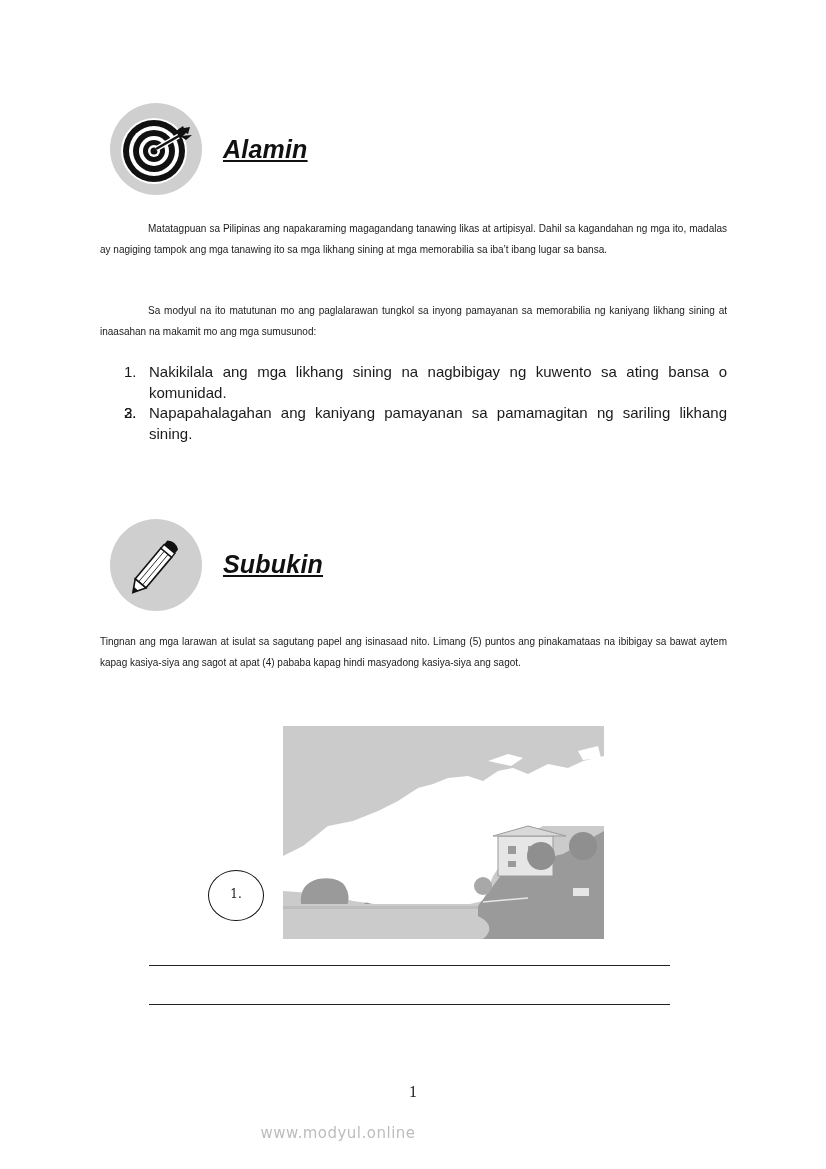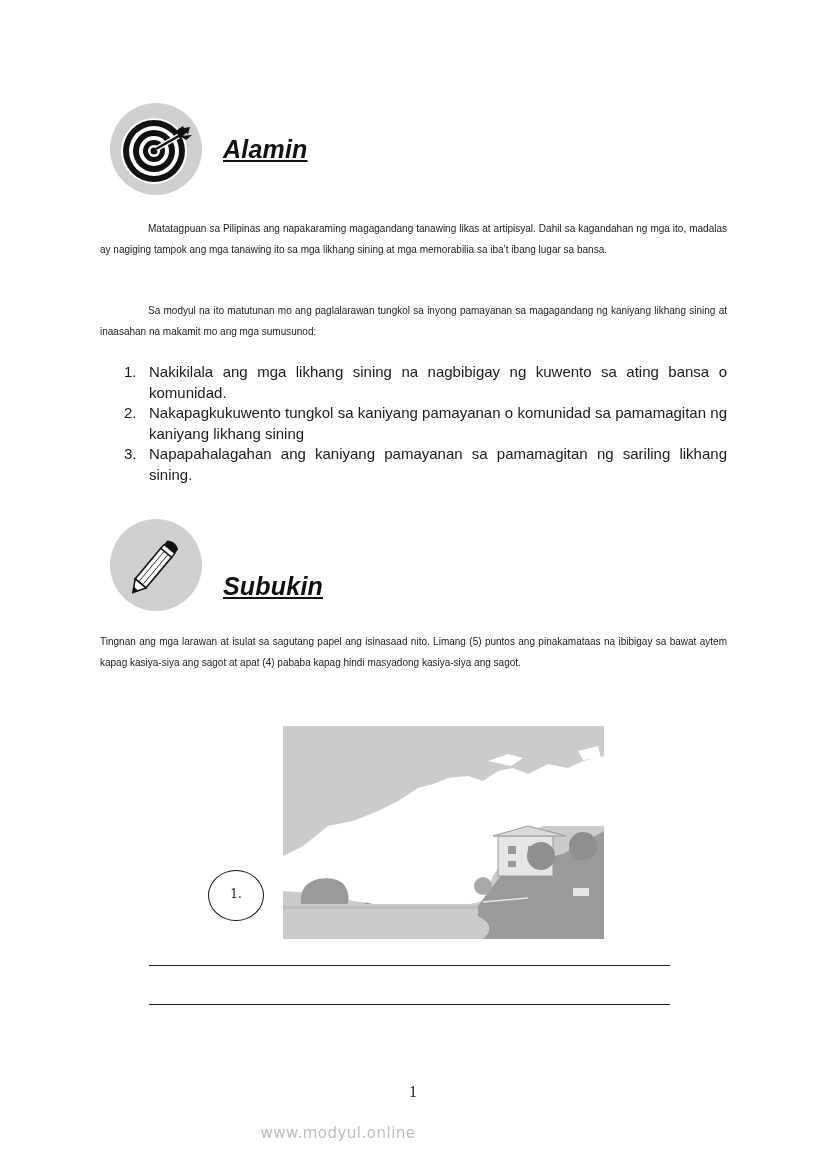--- a/index.html
+++ b/index.html
@@ -43,43 +43,43 @@
     <path d="M70 33 L82 32 L76 37 Z" fill="#111"></path>
     <path d="M66 28 L73 23 L76 30 L70 36 Z" fill="#111"></path>
   </svg>
 </div>
 <div class="abs section-title" style="left:223px; top:135px;">Alamin</div>
 
 <div class="abs para" style="top:219px;">
   <span class="indent"></span><span>Matatagpuan sa Pilipinas ang napakaraming magagandang tanawing likas at artipisyal. Dahil sa kagandahan ng mga ito, madalas ay nagiging tampok ang mga tanawing ito sa mga likhang sining at mga memorabilia sa iba’t ibang lugar sa bansa.</span>
 </div>
 <div class="abs para" style="top:301px;">
-  <span class="indent"></span><span>Sa modyul na ito matutunan mo ang paglalarawan tungkol sa inyong pamayanan sa magagandang ng kaniyang likhang sining at inaasahan na makamit mo ang mga sumusunod:</span>
+  <span class="indent"></span><span>Sa modyul na ito matutunan mo ang paglalarawan tungkol sa inyong pamayanan sa memorabilia ng kaniyang likhang sining at inaasahan na makamit mo ang mga sumusunod:</span>
 </div>
 
 <ol class="abs list" style="top:362px;">
   <li><span class="num">1.</span><span>Nakikilala ang mga likhang sining na nagbibigay ng kuwento sa ating bansa o komunidad.</span></li>
-  <li><span class="num">2.</span><span>Nakapagkukuwento tungkol sa kaniyang pamayanan o komunidad sa pamamagitan ng kaniyang likhang sining</span></li>
+  <li><span class="num">2.</span></li>
   <li><span class="num">3.</span><span>Napapahalagahan ang kaniyang pamayanan sa pamamagitan ng sariling likhang sining.</span></li>
 </ol>
 
 <div class="abs icon-circle" style="left:110px; top:519px;">
   <svg width="92" height="92" viewBox="0 0 92 92">
     <g transform="translate(46 46) rotate(-50)">
       <rect x="-24" y="-7" width="40" height="14" fill="#fff" stroke="#111" stroke-width="1.6"></rect>
       <line x1="-24" y1="-2.5" x2="16" y2="-2.5" stroke="#111" stroke-width="0.8"></line>
       <line x1="-24" y1="2.5" x2="16" y2="2.5" stroke="#111" stroke-width="0.8"></line>
       <rect x="16" y="-7" width="5" height="14" fill="#fff" stroke="#111" stroke-width="1.4"></rect>
       <path d="M21 -7 L26 -7 Q31 0 26 7 L21 7 Z" fill="#111"></path>
       <path d="M-24 -7 L-36 0 L-24 7 Z" fill="#fff" stroke="#111" stroke-width="1.6"></path>
       <path d="M-31 -3 L-36 0 L-31 3 Z" fill="#111"></path>
     </g>
   </svg>
 </div>
-<div class="abs section-title" style="left:223px; top:550px;margin-top:22px;">Subukin</div>
+<div class="abs section-title" style="left:223px; top:550px;">Subukin</div>
 
 <div class="abs para" style="top:632px;">Tingnan ang mga larawan at isulat sa sagutang papel ang isinasaad nito. Limang (5) puntos ang pinakamataas na ibibigay sa bawat aytem kapag kasiya-siya ang sagot at apat (4) pababa kapag hindi masyadong kasiya-siya ang sagot.</div>
 
 <div class="abs item-ellipse">
   <span>1.</span>
 </div>
 
 <div class="abs picture">
   <svg width="321" height="213" viewBox="0 0 321 213">
     <rect width="321" height="213" fill="#cbcbcb"></rect>

